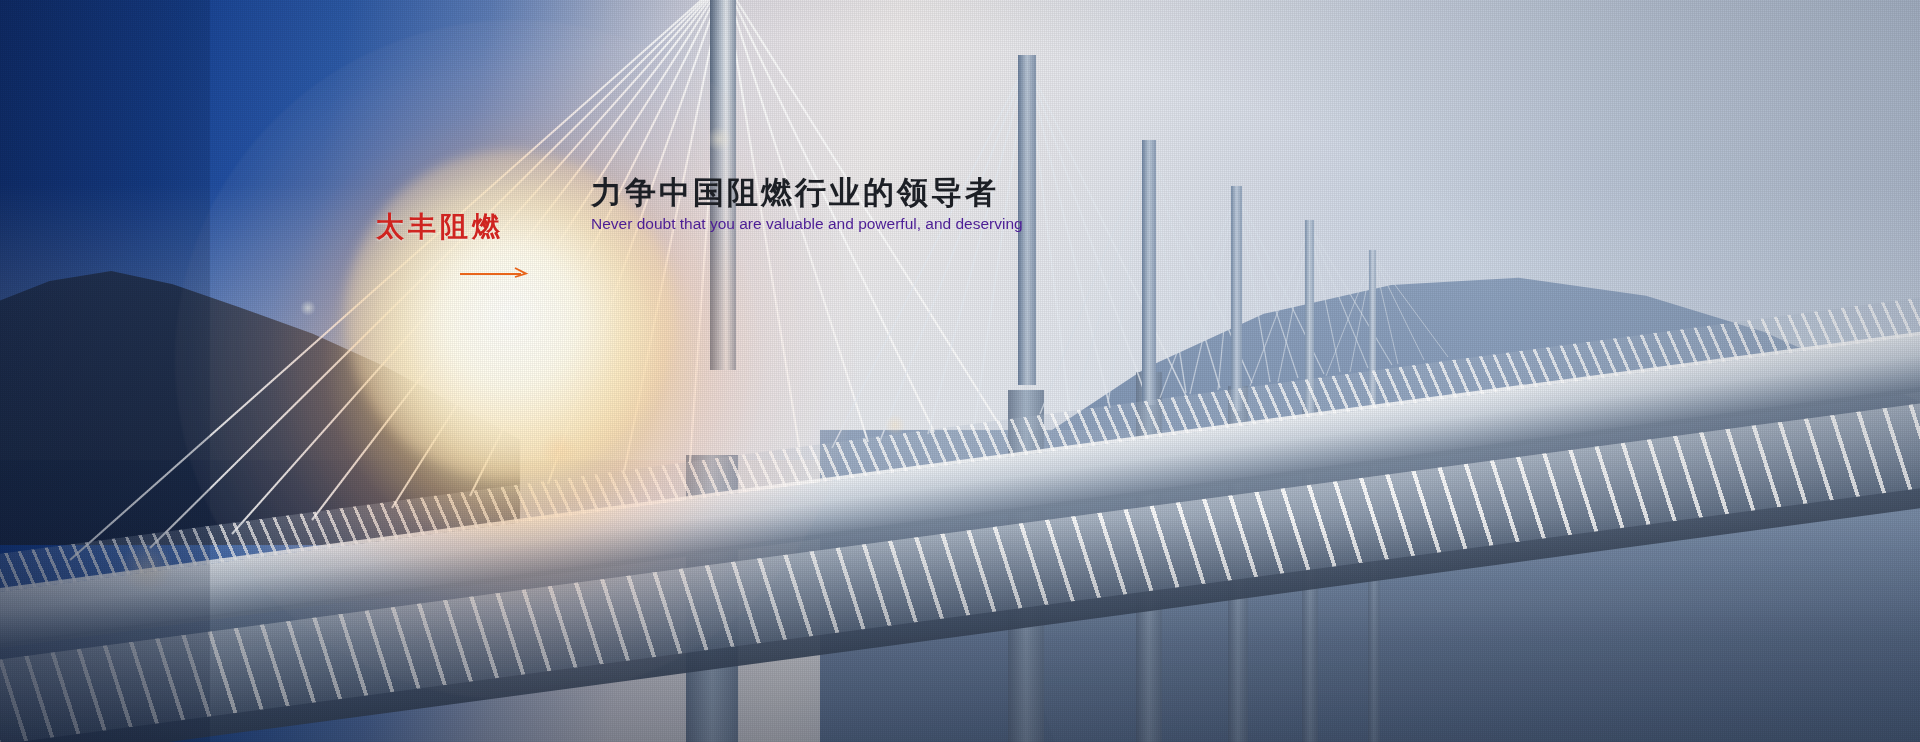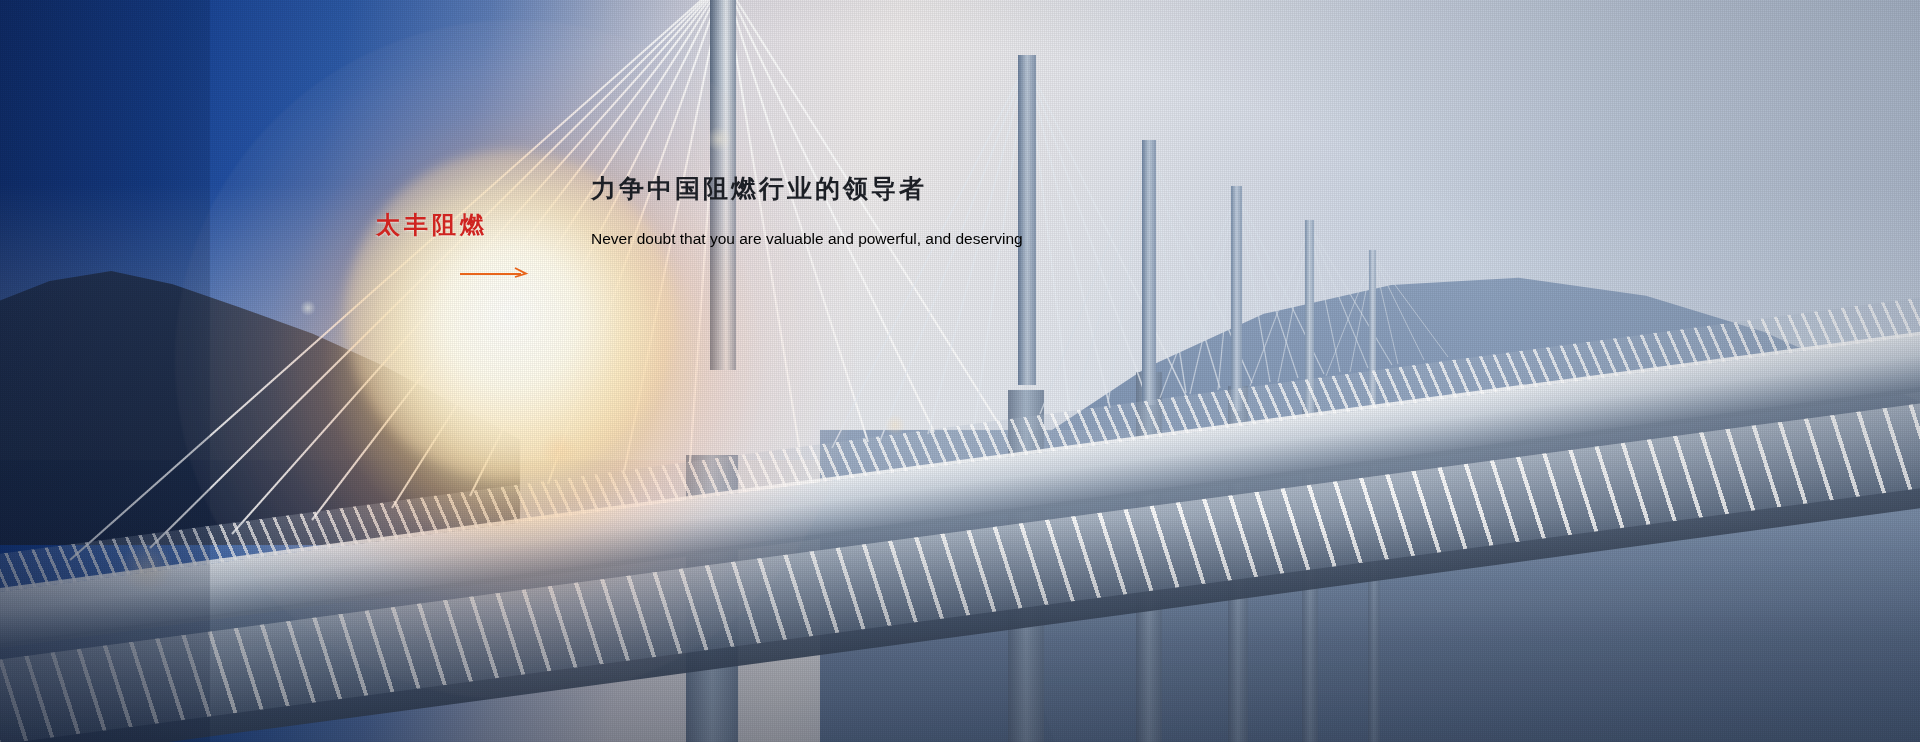--- a/index.html
+++ b/index.html
@@ -201,44 +201,43 @@
       repeating-linear-gradient(90deg,rgba(0,0,0,.5) 0 1px,rgba(0,0,0,0) 1px 2px);
     background-size:2px 2px;
   }
 
   
   .content{position:absolute;inset:0;}
 
   .logo-block{position:absolute;left:376px;top:213px;width:160px;}
   .logo-text{
     font-family:"DejaVu Sans","Liberation Sans",sans-serif;
-    font-size:24px;font-weight:bold;
+    font-size:28px;font-weight:bold;
     color:#cf2420;
     letter-spacing:4px;
     line-height:1;
     white-space:nowrap;
     text-shadow:0 1px 2px rgba(255,255,255,.55);
   }
   .logo-arrow{position:absolute;left:83px;top:52px;width:72px;height:14px;}
 
   .headline-block{position:absolute;left:591px;top:155px;width:560px;}
   .headline-1{
     font-family:"DejaVu Sans","Liberation Sans",sans-serif;
     font-size:27px;font-weight:400;color:#2d3038;
     letter-spacing:7px;line-height:1.18;white-space:nowrap;
   }
   .headline-2{
     font-family:"DejaVu Sans","Liberation Sans",sans-serif;
-    font-size:25px;font-weight:bold;color:#1c1f25;
+    font-size:31px;font-weight:bold;color:#1c1f25;
     letter-spacing:3px;line-height:1.2;margin-top:19px;white-space:nowrap;
   }
   .para{
-    margin-top:22px;
     font-family:"Liberation Sans","DejaVu Sans",sans-serif;
-    font-size:15.5px;color:#000000;line-height:1.62;
+    font-size:15.5px;color:#4c1d95;line-height:1.62;
     max-width:470px;
   }
   .para div{white-space:nowrap;}
 </style>
 </head>
 <body>
 
 <div class="stage">
 
   <div class="sky"></div>

